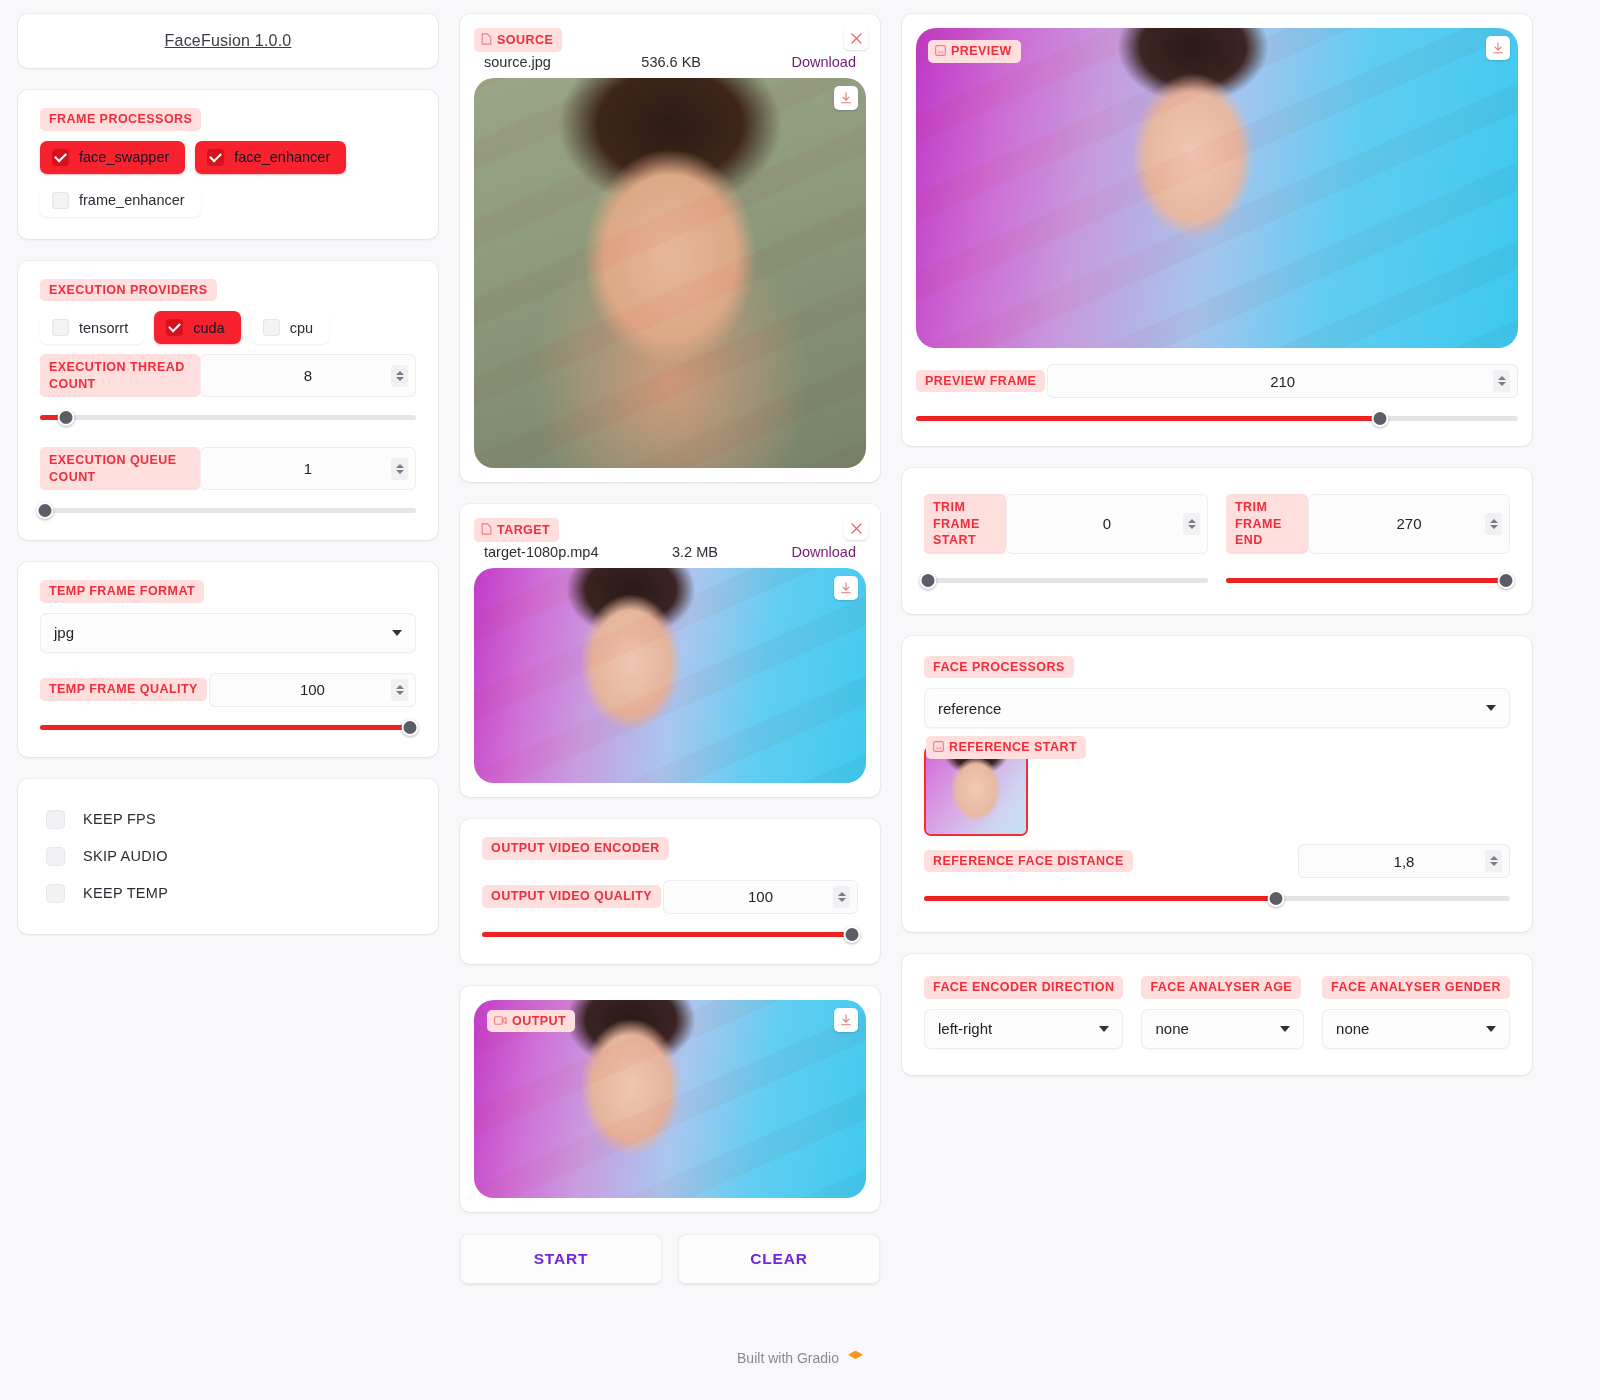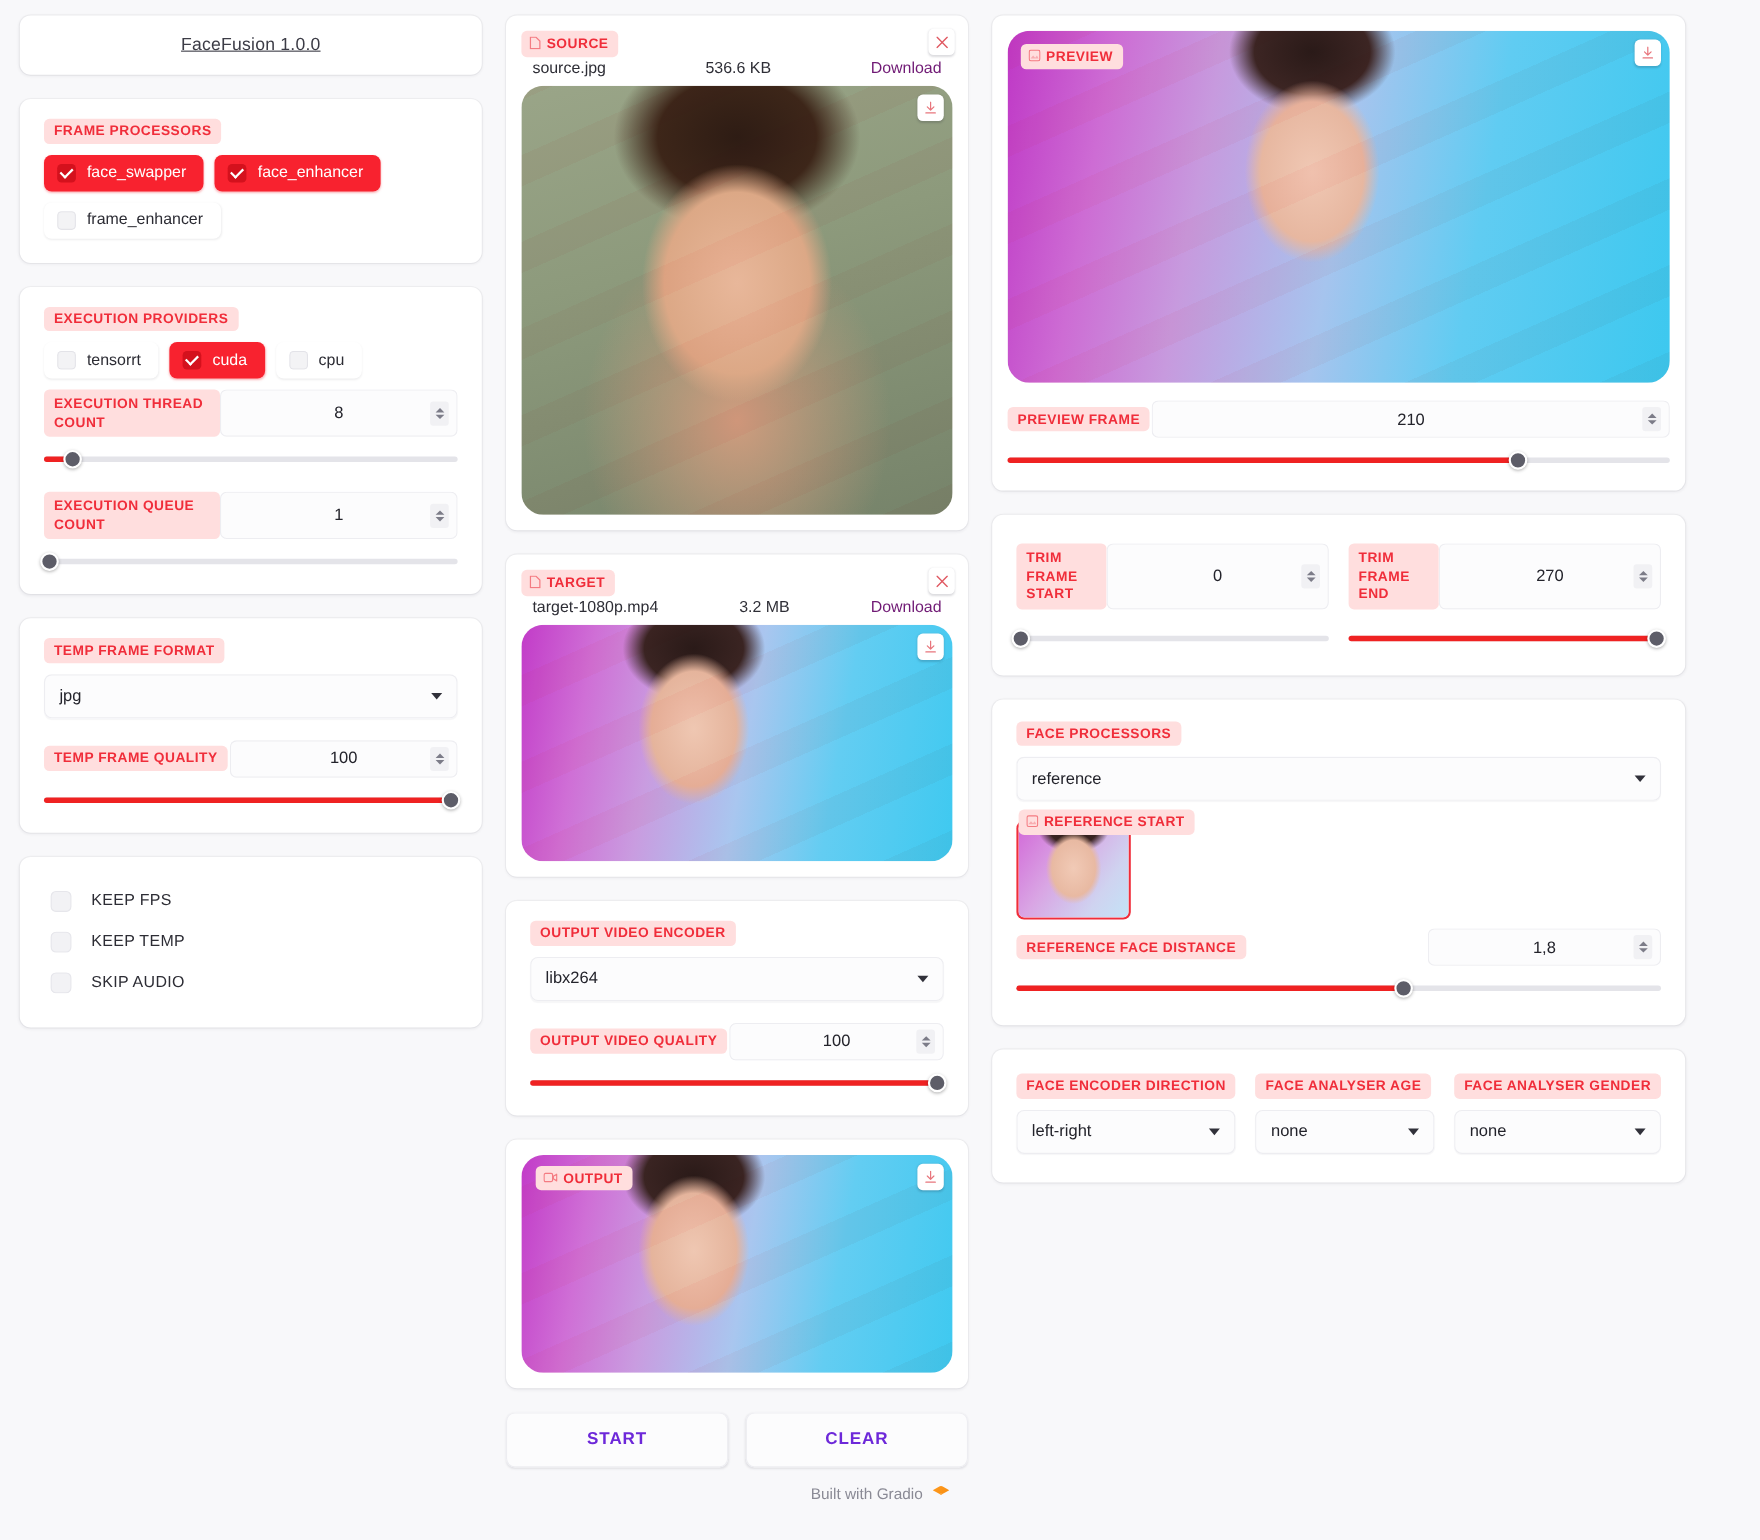--- a/index.html
+++ b/index.html
@@ -69,21 +69,21 @@
     cursor:pointer;
     user-select:none;
   }
   .chk .box {
     width:17px; height:17px; border-radius:4px;
     background:#f3f3f5;
     box-shadow: inset 0 0 0 1px #e3e3e8;
     display:flex; align-items:center; justify-content:center;
     flex:0 0 auto;
   }
-  .chk.on { background:#f8222f; color:#ffffff; box-shadow:0 1px 2px rgba(240,45,58,.35); }
+  .chk.on { background:#f8222f; color:#0f172a; box-shadow:0 1px 2px rgba(240,45,58,.35); }
   .chk.on .box { background:#d4111d; box-shadow:none; }
   .chk.on .box::after {
     content:"";
     width:9px; height:5px;
     border-left:2px solid #fff; border-bottom:2px solid #fff;
     transform: rotate(-45deg) translate(1px,-1px);
   }
 
   
   .num-row { display:flex; align-items:stretch; margin-top:10px; }
@@ -375,25 +375,25 @@
       </div>
     </div>
 
     <div class="card" style="padding:22px 22px">
       <div class="toggle-row">
         <span class="rbox"></span>
         <span class="tlabel">KEEP FPS</span>
       </div>
       <div class="toggle-row">
         <span class="rbox"></span>
-        <span class="tlabel">KEEP TEMP</span>
+        <span class="tlabel">SKIP AUDIO</span>
       </div>
       <div class="toggle-row">
         <span class="rbox"></span>
-        <span class="tlabel">SKIP AUDIO</span>
+        <span class="tlabel">KEEP TEMP</span>
       </div>
     </div>
   </div>
 
   <div class="col-mid">
 
     <div class="card filepanel">
       <span class="lbl with-icon badge-abs">
         <svg class="ic" width="11" height="12" viewBox="0 0 12 14">
           <path d="M1 1h6l4 4v8H1z" fill="none" stroke="#f36a72" stroke-width="1.3"></path>
@@ -442,24 +442,20 @@
         <div class="dlbtn">
           <svg width="12" height="12" viewBox="0 0 14 14">
             <path d="M7 1v8M3.5 6L7 9.5 10.5 6M2 12.5h10" stroke="#e8757c" stroke-width="1.3" fill="none" stroke-linecap="round" stroke-linejoin="round"></path>
           </svg>
         </div>
       </div>
     </div>
 
     <div class="card">
       <span class="lbl">OUTPUT VIDEO ENCODER</span>
-      <div class="dd">
-        <span>libx264</span>
-        <span class="caret"></span>
-      </div>
 
       <div class="num-row" style="margin-top:20px">
         <span class="lbl" style="align-self:center">OUTPUT VIDEO QUALITY</span>
         <div class="numbox" style="margin-left:2px">
           <span>100</span>
           <span class="spin">
               <i class="up"></i>
               <i class="dn"></i>
             </span>
         </div>

